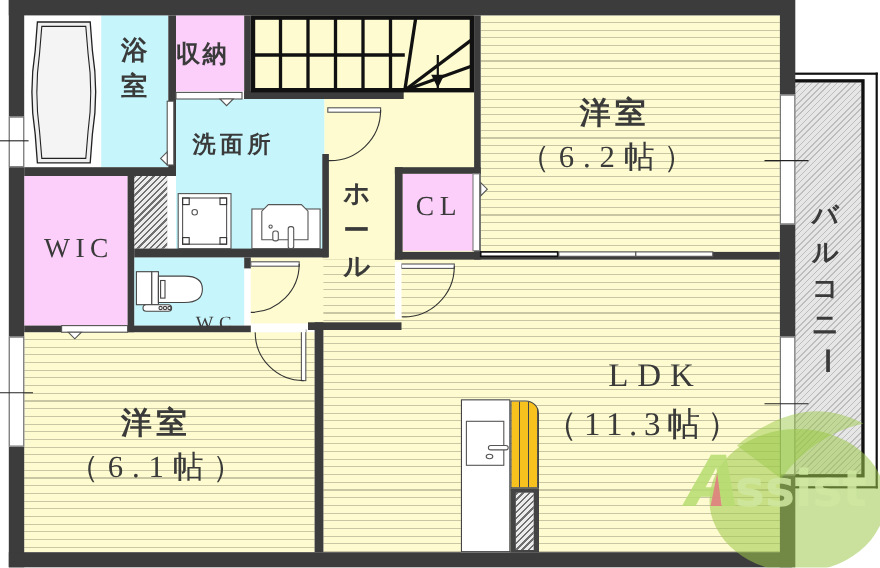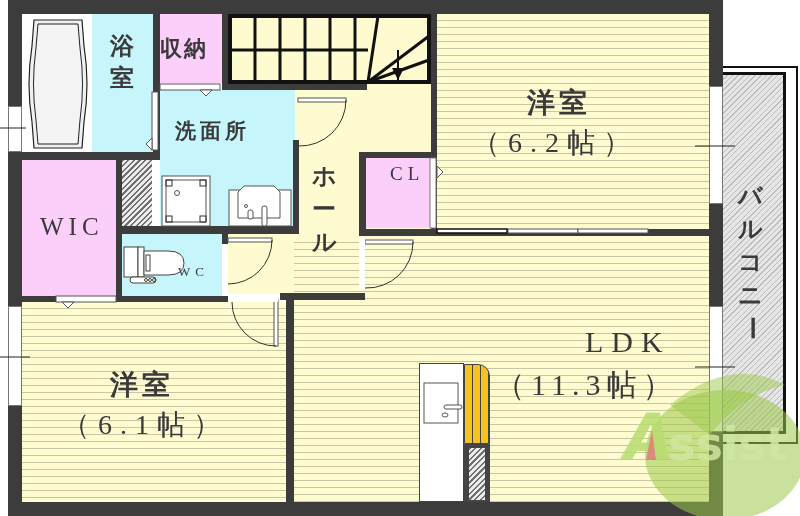--- a/index.html
+++ b/index.html
@@ -184,26 +184,26 @@
   <polygon points="36,95 42,65 46,95" fill="#e08080" opacity="0.9"></polygon>
 </svg>
 
 <div class="label" style="left:110px;top:30px;font-size:24px;">浴</div>
 <div class="label" style="left:110px;top:62px;font-size:24px;">室</div>
 <div class="label" style="left:160px;top:34px;font-size:22px;letter-spacing:2px;">収納</div>
 <div class="label" style="left:175px;top:117px;font-size:21px;letter-spacing:4px;">洗面所</div>
 <div class="label" style="left:312px;top:160px;font-size:24px;">ホ</div>
 <div class="label" style="left:312px;top:193px;font-size:24px;">ー</div>
 <div class="label" style="left:312px;top:226px;font-size:24px;">ル</div>
-<div class="label-thin" style="left:378px;top:163px;font-size:19px;letter-spacing:5px;margin-left:12px;">CL</div>
+<div class="label-thin" style="left:378px;top:174px;font-size:25px;letter-spacing:5px;">CL</div>
 <div class="label-thin" style="left:40px;top:213px;font-size:25px;letter-spacing:5px;">WIC</div>
-<div class="label-thin" style="left:178px;top:264px;font-size:13px;letter-spacing:5px;">WC</div>
+<div class="label-thin" style="left:178px;top:284px;font-size:17px;letter-spacing:5px;">WC</div>
 <div class="label" style="left:527px;top:84px;font-size:28px;letter-spacing:4px;">洋室</div>
 <div class="label-thin" style="left:472px;top:124px;font-size:28px;letter-spacing:8px;">（6.2帖）</div>
 <div class="label" style="left:110px;top:366px;font-size:28px;letter-spacing:4px;">洋室</div>
 <div class="label-thin" style="left:62px;top:406px;font-size:28px;letter-spacing:8px;">（6.1帖）</div>
-<div class="label-thin" style="left:553px;top:325px;font-size:30px;letter-spacing:8px;margin-left:32px;">LDK</div>
+<div class="label-thin" style="left:553px;top:325px;font-size:30px;letter-spacing:8px;">LDK</div>
 <div class="label-thin" style="left:495px;top:365px;font-size:30px;letter-spacing:6px;text-align:right;">（11.3帖）</div>
 <div class="label" style="left:738px;top:180px;font-size:24px;">バ</div>
 <div class="label" style="left:738px;top:213px;font-size:24px;">ル</div>
 <div class="label" style="left:738px;top:246px;font-size:24px;">コ</div>
 <div class="label" style="left:738px;top:279px;font-size:24px;">ニ</div>
 <div class="label" style="left:740px;top:312px;font-size:24px;transform:rotate(90deg);">ー</div>
 
 </body></html>

